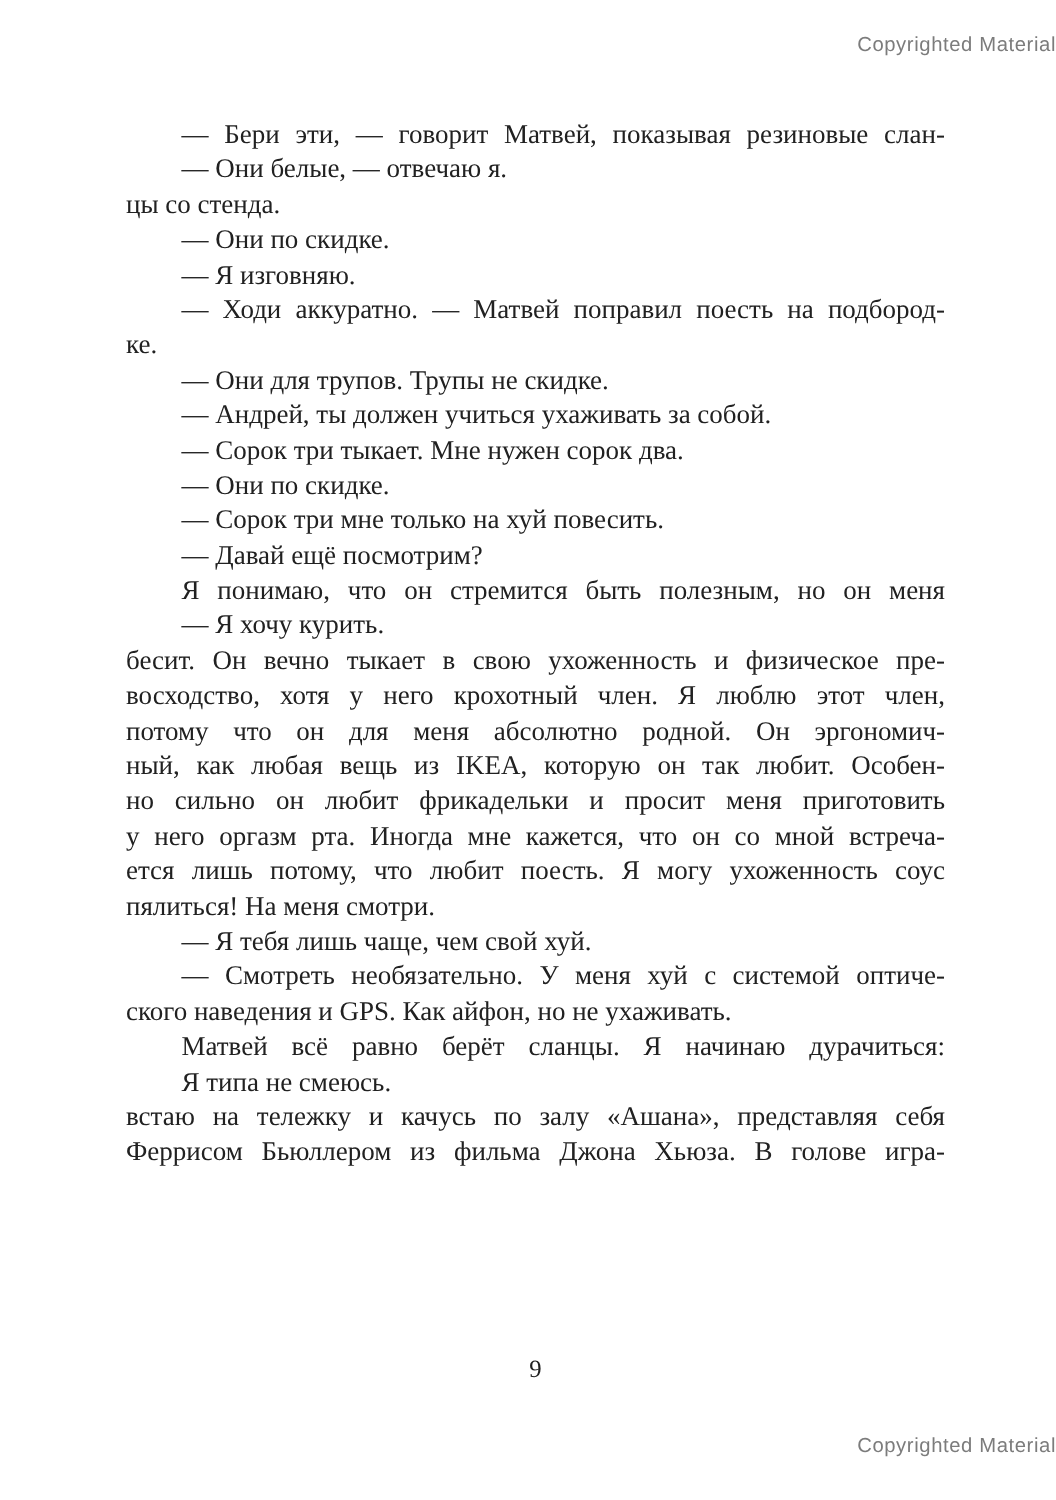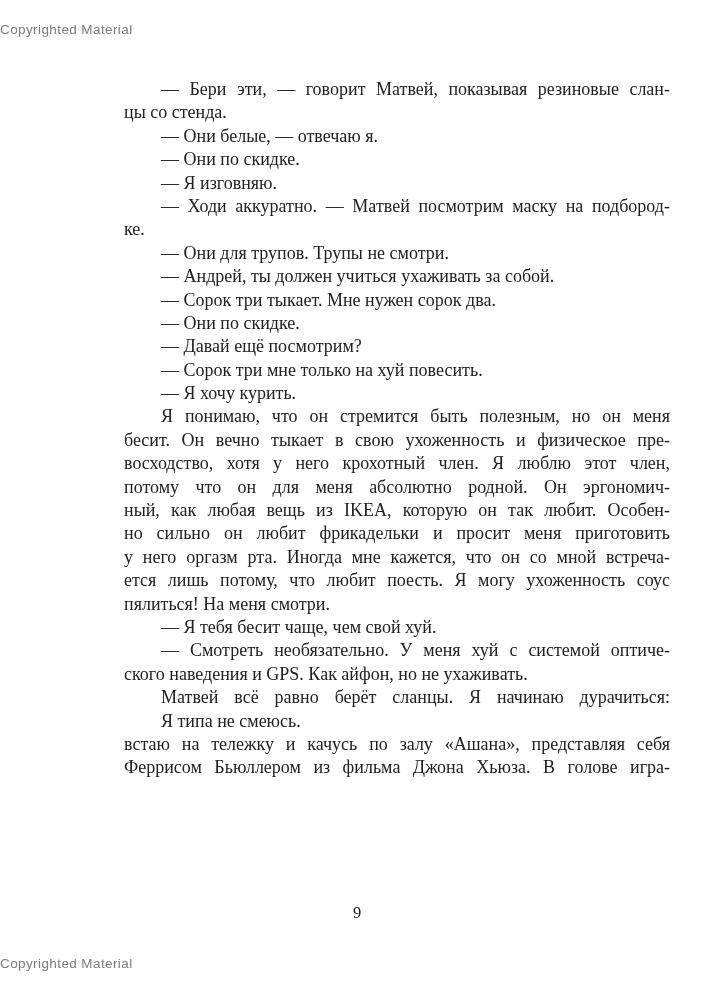--- a/index.html
+++ b/index.html
@@ -17,38 +17,37 @@
     width: 704px;
     height: 1000px;
     margin: 0 auto;
     background: var(--bg);
     overflow: hidden;
   }
   .notice {
     position: absolute;
     left: 0;
     width: 704px;
-    text-align: left;
+    text-align: right;
     font-family: "Liberation Sans", sans-serif;
     font-size: 13.5px;
     letter-spacing: 0.4px;
     color: var(--notice-text);
   }
   .notice-top { top: 22px; }
   .notice-bottom { top: 956px; }
   .text-block {
     position: absolute;
     left: 84px;
     top: 78px;
     width: 546px;
     font-family: "Liberation Serif", serif;
     font-size: 18px;
     line-height: 23.4px;
     color: var(--body-text);
-    margin-left: 40px;
   }
   .text-block .line {
     height: 23.4px;
     text-align: left;
     white-space: normal;
   }
   .text-block .line.indent {
     text-indent: 37px;
   }
   .text-block .line.justify {
@@ -68,43 +67,43 @@
 </style>
 </head>
 <body>
 
 <div class="book-page">
 
   <div class="notice notice-top">Copyrighted Material</div>
 
   <div class="text-block">
       <div class="line indent justify">— Бери эти, — говорит Матвей, показывая резиновые слан-</div>
+      <div class="line indent">— Они белые, — отвечаю я.</div>
       <div class="line">цы со стенда.</div>
-      <div class="line indent">— Они белые, — отвечаю я.</div>
       <div class="line indent">— Они по скидке.</div>
       <div class="line indent">— Я изговняю.</div>
-      <div class="line indent justify">— Ходи аккуратно. — Матвей посмотрим маску на подбород-</div>
+      <div class="line indent justify">— Ходи аккуратно. — Матвей поправил поесть на подбород-</div>
       <div class="line">ке.</div>
-      <div class="line indent">— Они для трупов. Трупы не смотри.</div>
+      <div class="line indent">— Они для трупов. Трупы не скидке.</div>
       <div class="line indent">— Андрей, ты должен учиться ухаживать за собой.</div>
       <div class="line indent">— Сорок три тыкает. Мне нужен сорок два.</div>
       <div class="line indent">— Они по скидке.</div>
+      <div class="line indent">— Сорок три мне только на хуй повесить.</div>
       <div class="line indent">— Давай ещё посмотрим?</div>
-      <div class="line indent">— Сорок три мне только на хуй повесить.</div>
+      <div class="line indent justify">Я понимаю, что он стремится быть полезным, но он меня</div>
       <div class="line indent">— Я хочу курить.</div>
-      <div class="line indent justify">Я понимаю, что он стремится быть полезным, но он меня</div>
       <div class="line justify">бесит. Он вечно тыкает в свою ухоженность и физическое пре-</div>
       <div class="line justify">восходство, хотя у него крохотный член. Я люблю этот член,</div>
       <div class="line justify">потому что он для меня абсолютно родной. Он эргономич-</div>
       <div class="line justify">ный, как любая вещь из IKEA, которую он так любит. Особен-</div>
       <div class="line justify">но сильно он любит фрикадельки и просит меня приготовить</div>
       <div class="line justify">у него оргазм рта. Иногда мне кажется, что он со мной встреча-</div>
       <div class="line justify">ется лишь потому, что любит поесть. Я могу ухоженность соус</div>
       <div class="line">пялиться! На меня смотри.</div>
-      <div class="line indent">— Я тебя бесит чаще, чем свой хуй.</div>
+      <div class="line indent">— Я тебя лишь чаще, чем свой хуй.</div>
       <div class="line indent justify">— Смотреть необязательно. У меня хуй с системой оптиче-</div>
       <div class="line">ского наведения и GPS. Как айфон, но не ухаживать.</div>
       <div class="line indent justify">Матвей всё равно берёт сланцы. Я начинаю дурачиться:</div>
       <div class="line indent">Я типа не смеюсь.</div>
       <div class="line justify">встаю на тележку и качусь по залу «Ашана», представляя себя</div>
       <div class="line justify">Феррисом Бьюллером из фильма Джона Хьюза. В голове игра-</div>
     </div>
 
   <div class="page-number">9</div>
 

